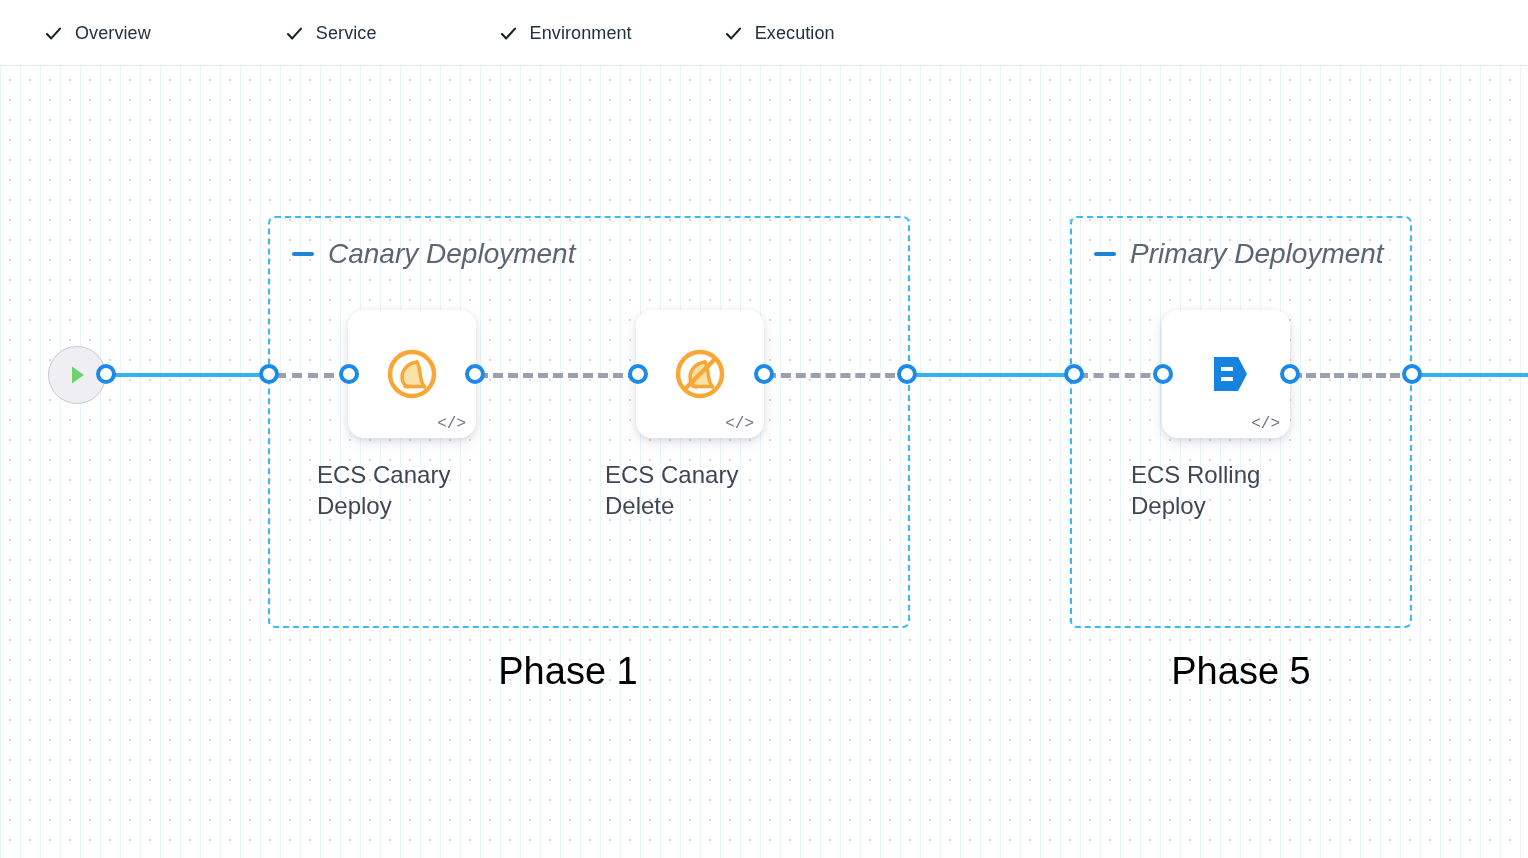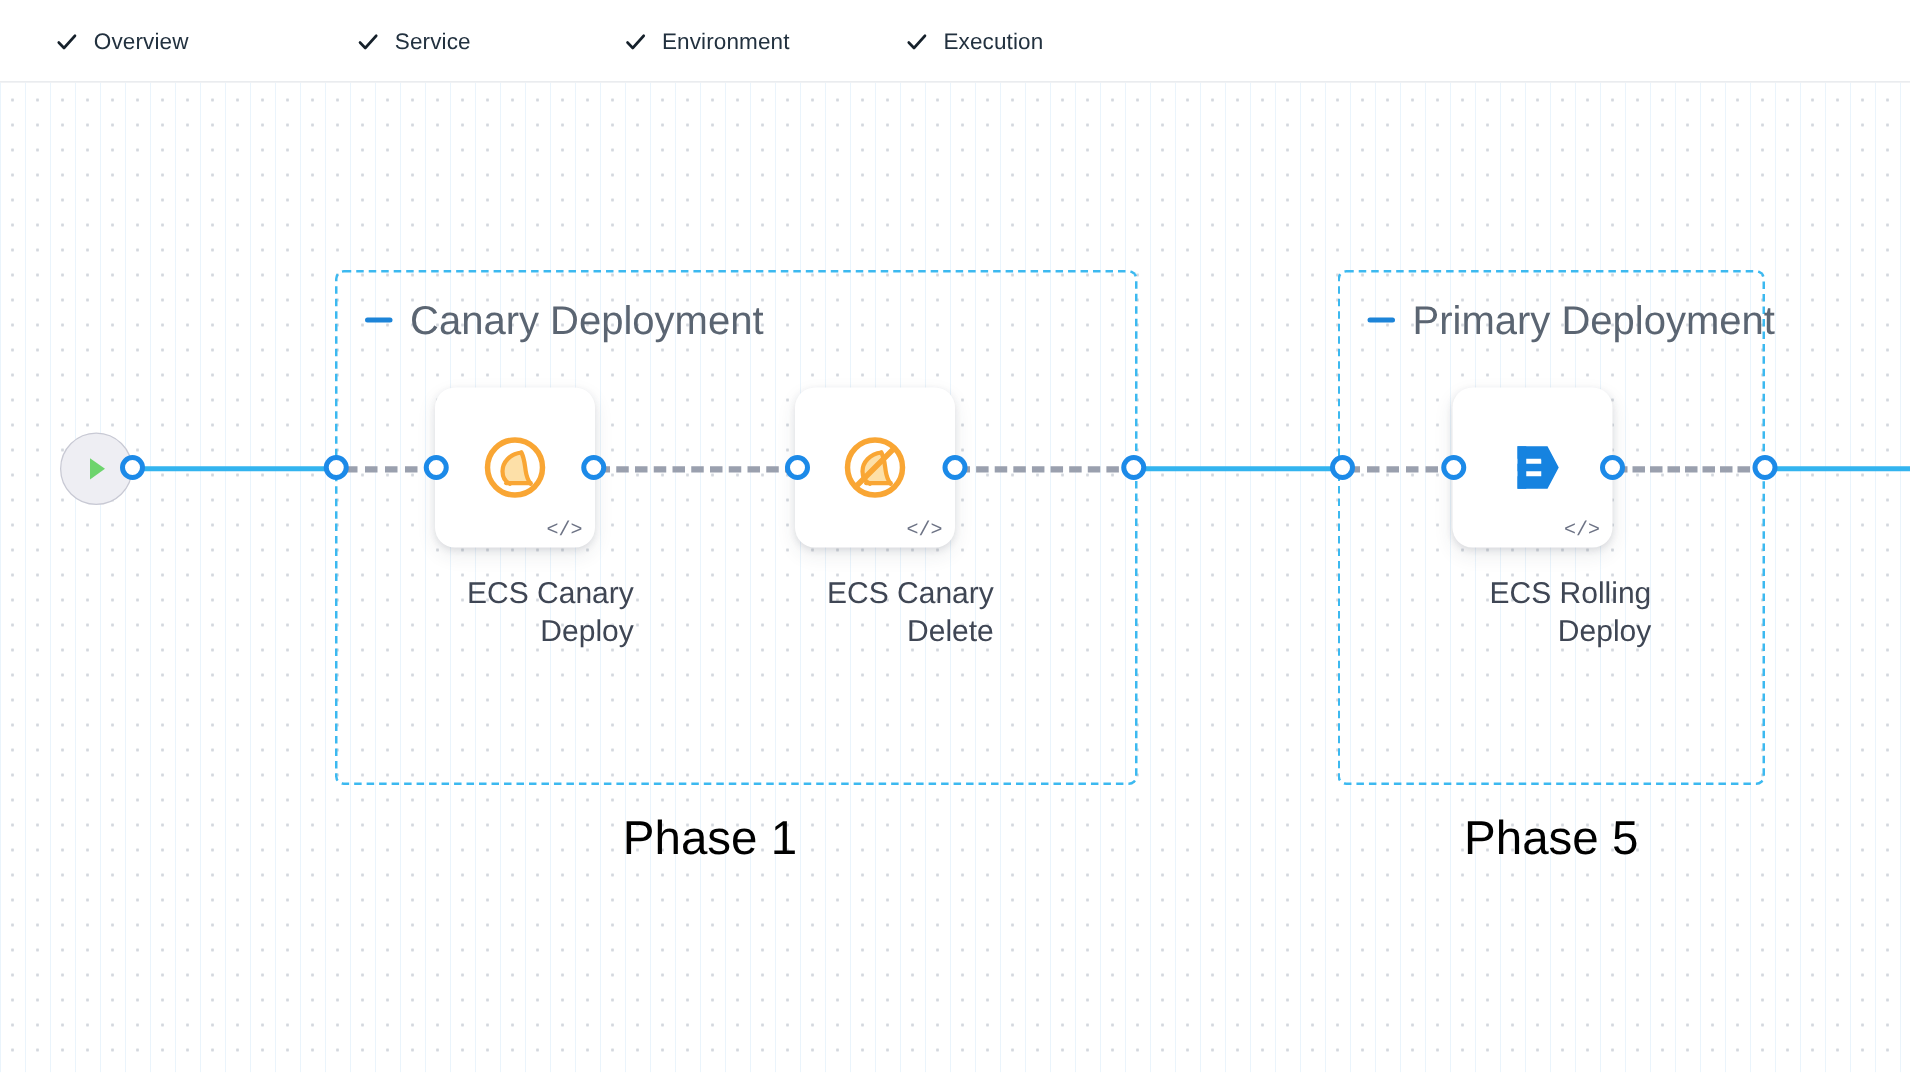--- a/index.html
+++ b/index.html
@@ -115,23 +115,24 @@
   .collapse-icon {
     display: inline-block;
     width: 22px;
     height: 4px;
     border-radius: 2px;
     background: #1d84d8;
     flex: 0 0 auto;
     cursor: pointer;
   }
   .group-title {
-    font-size: 32px;
+    font-size: 28px;
     color: #5b6572;
     line-height: 1;
+    font-style: italic;
   }
 
   
   .phase-label {
     position: absolute;
     font-size: 38px;
     font-weight: normal;
     color: #000000;
     white-space: nowrap;
     text-align: center;
@@ -208,21 +209,21 @@
     bottom: 6px;
     font-size: 16px;
     color: #6d7385;
     font-family: "Liberation Mono", monospace;
     line-height: 1;
     cursor: pointer;
   }
   .node-label {
     position: absolute;
     width: 190px;
-    text-align: right;
+    text-align: left;
     font-size: 24px;
     line-height: 1.28;
     color: #3f4654;
     z-index: 10;
   }
 </style>
 </head>
 <body>
 
 <div id="app">

